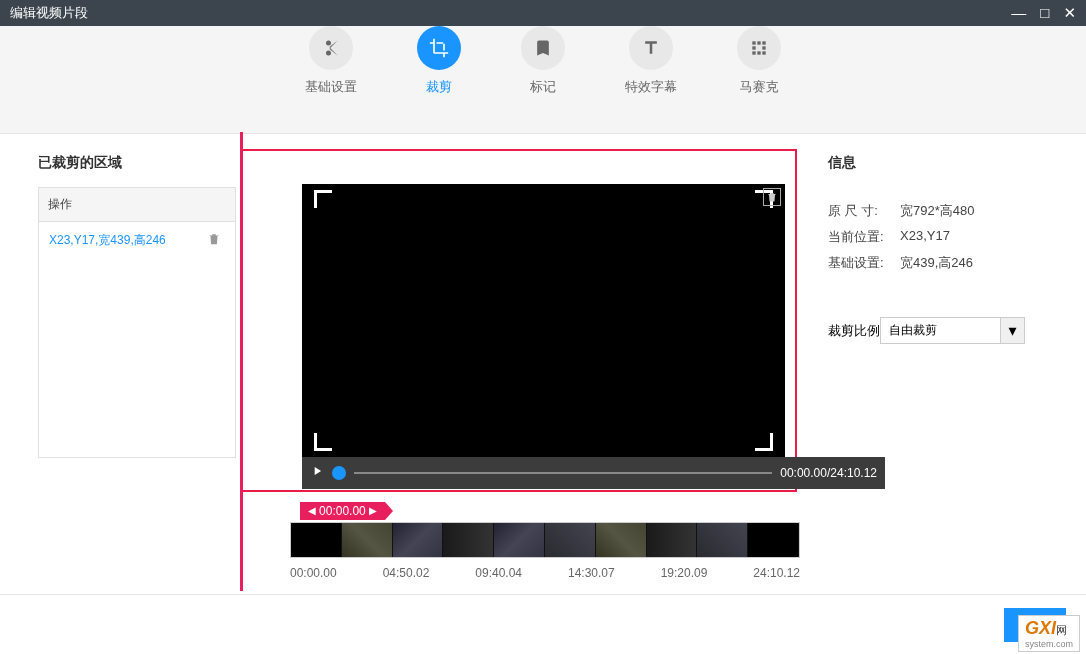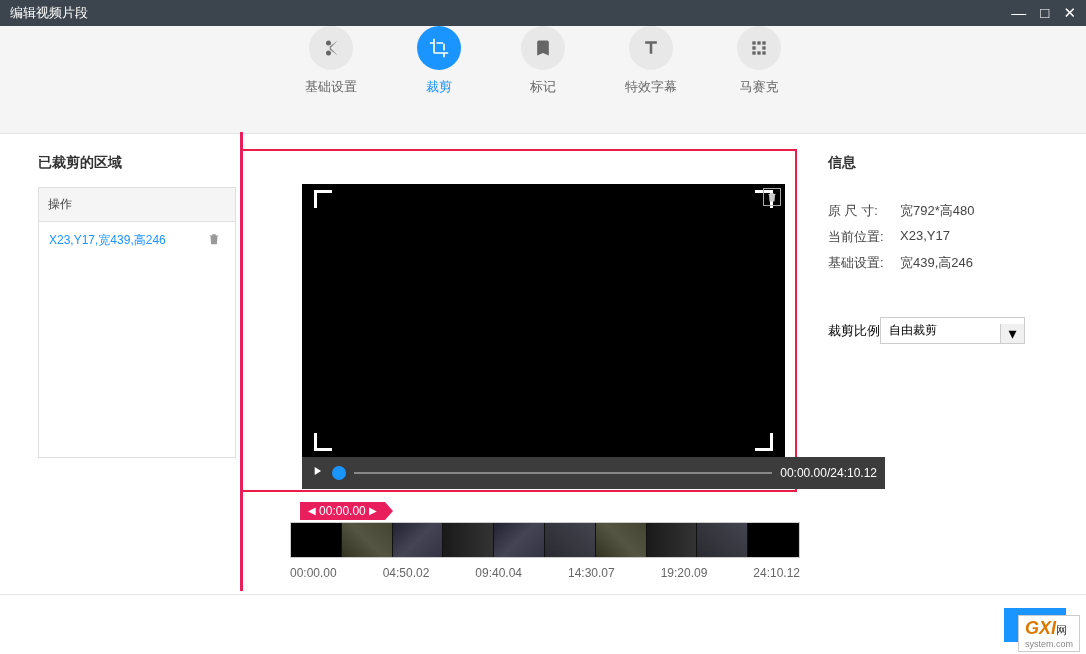--- a/index.html
+++ b/index.html
@@ -60,21 +60,21 @@
     .thumb.g2 { background: linear-gradient(135deg,#223,#445,#334); }
     .thumb.g3 { background: linear-gradient(90deg,#1a1a1a,#333); }
     .thumb.g4 { background: linear-gradient(45deg,#2a2a30,#444450); }
     .marker-line { position: absolute; left: 0; top: -2px; bottom: -2px; width: 3px; background: #e91e5c; }
     .time-labels { display: flex; justify-content: space-between; margin-top: 8px; font-size: 12px; color: #666; }
     
     .right-panel { flex: 1; padding: 20px 20px 4px 18px; }
     .info-row { display: flex; font-size: 13px; color: #444; margin-bottom: 8px; }
     .info-label { width: 72px; }
     .ratio-row { display:flex; align-items:center; margin-top:45px; }
-    .ratio-select { border: 1px solid #ccc; display: flex; width: 145px; align-items: flex-end; }
+    .ratio-select { border: 1px solid #ccc; display: flex; width: 145px; }
     .ratio-select .sel-text { flex:1; padding: 4px 8px; font-size: 12px; }
     .ratio-select .sel-arrow { width: 24px; background:#f0f0f0; border-left:1px solid #ccc; display:flex; align-items:center; justify-content:center; }
     
     .footer { position: absolute; bottom: 0; left: 0; right: 0; height: 60px; border-top: 1px solid #e5e5e5; display: flex; justify-content: flex-end; align-items: center; padding-right: 20px; }
     .done-btn { background: #1a94ff; color: #fff; padding: 8px 24px; font-size: 14px; border:none; cursor:pointer; }
     .watermark { position: absolute; right: 6px; bottom: 2px; background:#fff; border:1px solid #ccc; padding: 2px 6px; font-size:11px; color:#333; }
     .watermark b { color:#d70; font-size: 18px; font-style:italic; }
     .watermark small { font-size:9px; color:#888; display:block; }
     
     .app { position: relative; width: 1086px; height: 654px; }

